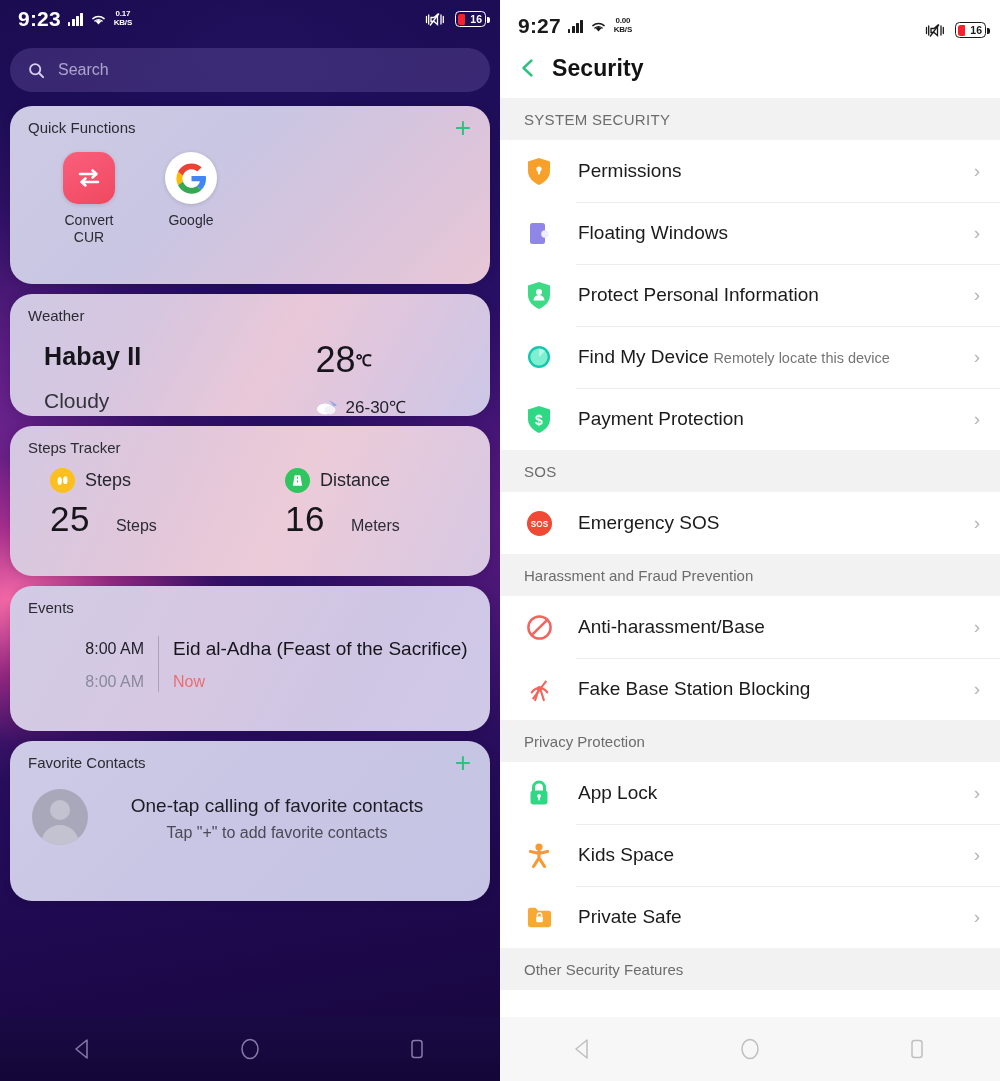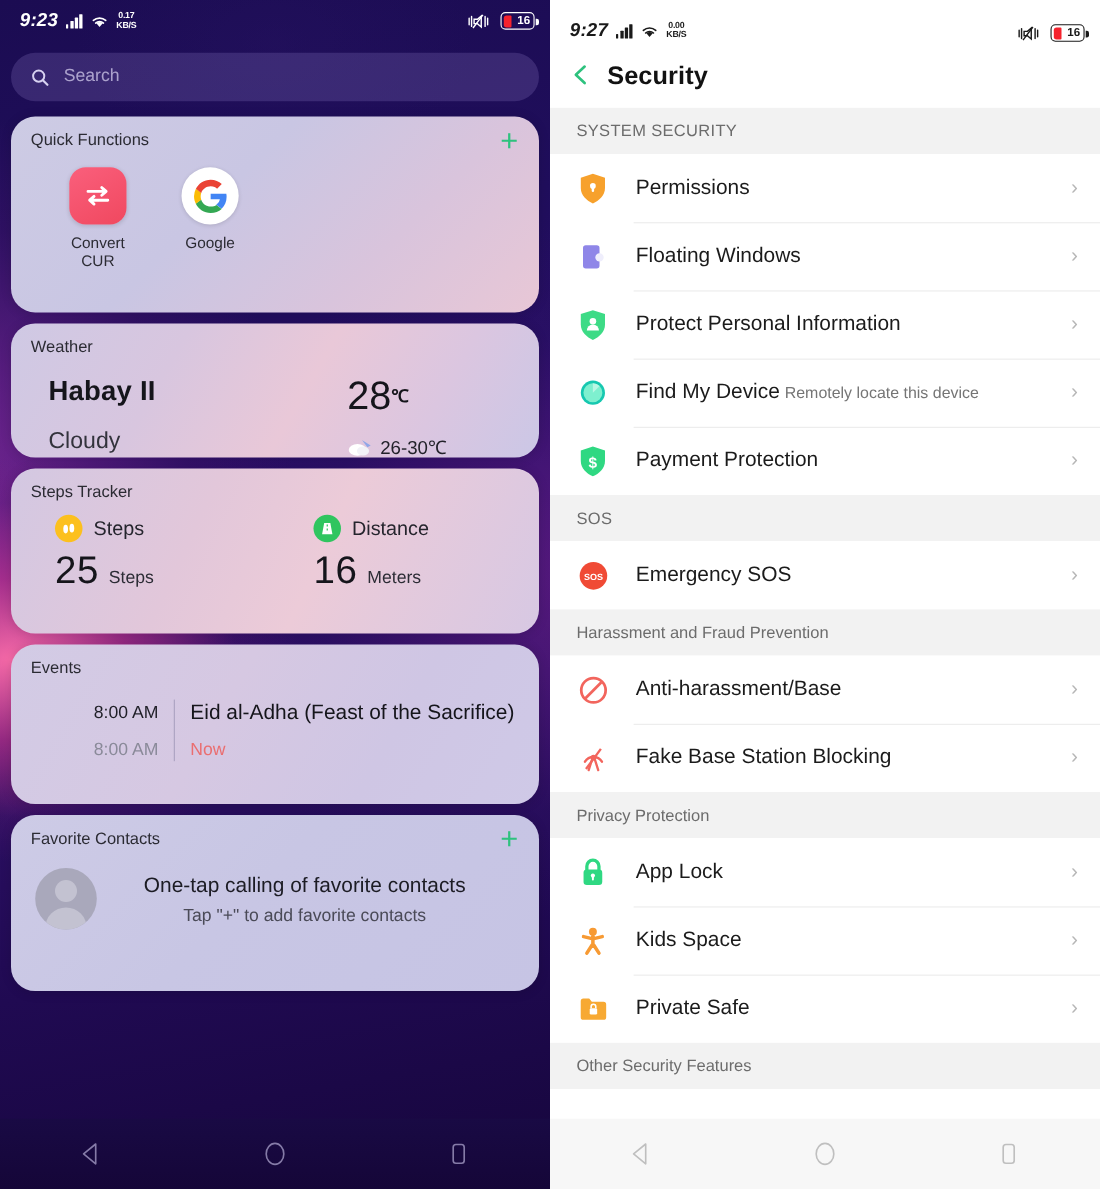--- a/index.html
+++ b/index.html
@@ -25,21 +25,21 @@
   .left::after{
     content:""; position:absolute; inset:0;
     background: radial-gradient(ellipse 260px 160px at 250px 40px, rgba(40,20,100,0.35), rgba(0,0,0,0) 70%);
     pointer-events:none;
   }
 
   
   .statusbar { position: relative; z-index:3; height: 38px; display: flex; align-items: center;
     padding: 0 14px 0 18px; color: #fff; }
   .sb-left { display: flex; align-items: center; gap: 7px; }
-  .sb-time { font-size: 17px; font-weight: 700; letter-spacing: .2px; font-style: italic; }
+  .sb-time { font-size: 21px; font-weight: 700; letter-spacing: .2px; }
   .sb-right { margin-left: auto; display:flex; align-items:center; gap: 9px; }
   .sig { display: inline-flex; align-items: flex-end; gap: 1.5px; height: 13px; }
   .sig i { display:block; width: 2.6px; background: currentColor; border-radius: .5px; }
   .sig i:nth-child(1){ height:4px } .sig i:nth-child(2){ height:7px }
   .sig i:nth-child(3){ height:10px } .sig i:nth-child(4){ height:13px }
   .netspd { font-size: 8px; line-height: 8.6px; text-align: center; font-weight: 700; letter-spacing:-.2px;}
   .battery { position: relative; width: 31px; height: 16px; border: 1.6px solid currentColor;
     border-radius: 4.5px; display:flex; align-items:center; justify-content:flex-end; padding: 0 3px 0 0; }
   .battery::after { content:""; position:absolute; right:-4.5px; top:4.5px; width:2.6px; height:6px;
     background: currentColor; border-radius: 0 2px 2px 0; }
@@ -77,21 +77,21 @@
   .w-temp sup { font-size: 16px; font-weight:600; margin-top: 1px; }
   .w-range { margin-top: 16px; font-size: 17px; color:#22222a; display:flex; align-items:center; gap:6px; }
 
   .c-steps { height: 150px; background: linear-gradient(115deg, #d3c8e2 0%, #e2c7da 35%, #eccbd8 58%, #d7c8e3 100%); }
   .st-row { display:flex; padding: 12px 0 0 0; }
   .st-col { flex:1; padding-left: 40px; }
   .st-col:nth-child(2) { padding-left: 30px; }
   .st-head { display:flex; align-items:center; gap: 10px; }
   .st-ic { width: 25px; height: 25px; border-radius:50%; display:flex; align-items:center; justify-content:center; }
   .st-lbl { font-size: 18px; color:#25252d; }
-  .st-val { margin-top: 6px; display:flex; align-items:baseline; gap: 9px; }
+  .st-val { margin-top: 6px; display:flex; align-items:baseline; gap: 26px; }
   .st-num { font-size: 35px; color:#15151b; font-weight: 400; letter-spacing:.5px; }
   .st-unit { font-size: 16px; color:#2c2c35; }
 
   .c-events { height: 145px; background: linear-gradient(120deg, #d2cbe5 0%, #d6c8e2 40%, #cfc6e4 70%, #cfc9e7 100%); }
   .ev-body { padding: 16px 0 0 42px; display:flex; }
   .ev-times { font-size: 16px; color:#1f1f27; line-height: 33px; text-align:right; width: 92px;}
   .ev-times .dim { color:#8a8a99; }
   .ev-sep { width:1px; background: rgba(120,115,150,.45); margin: 4px 14px 6px 14px; }
   .ev-texts { font-size: 19px; color:#15151b; line-height: 33px; }
   .ev-texts .now { color:#ea6e70; font-size: 16px; }

